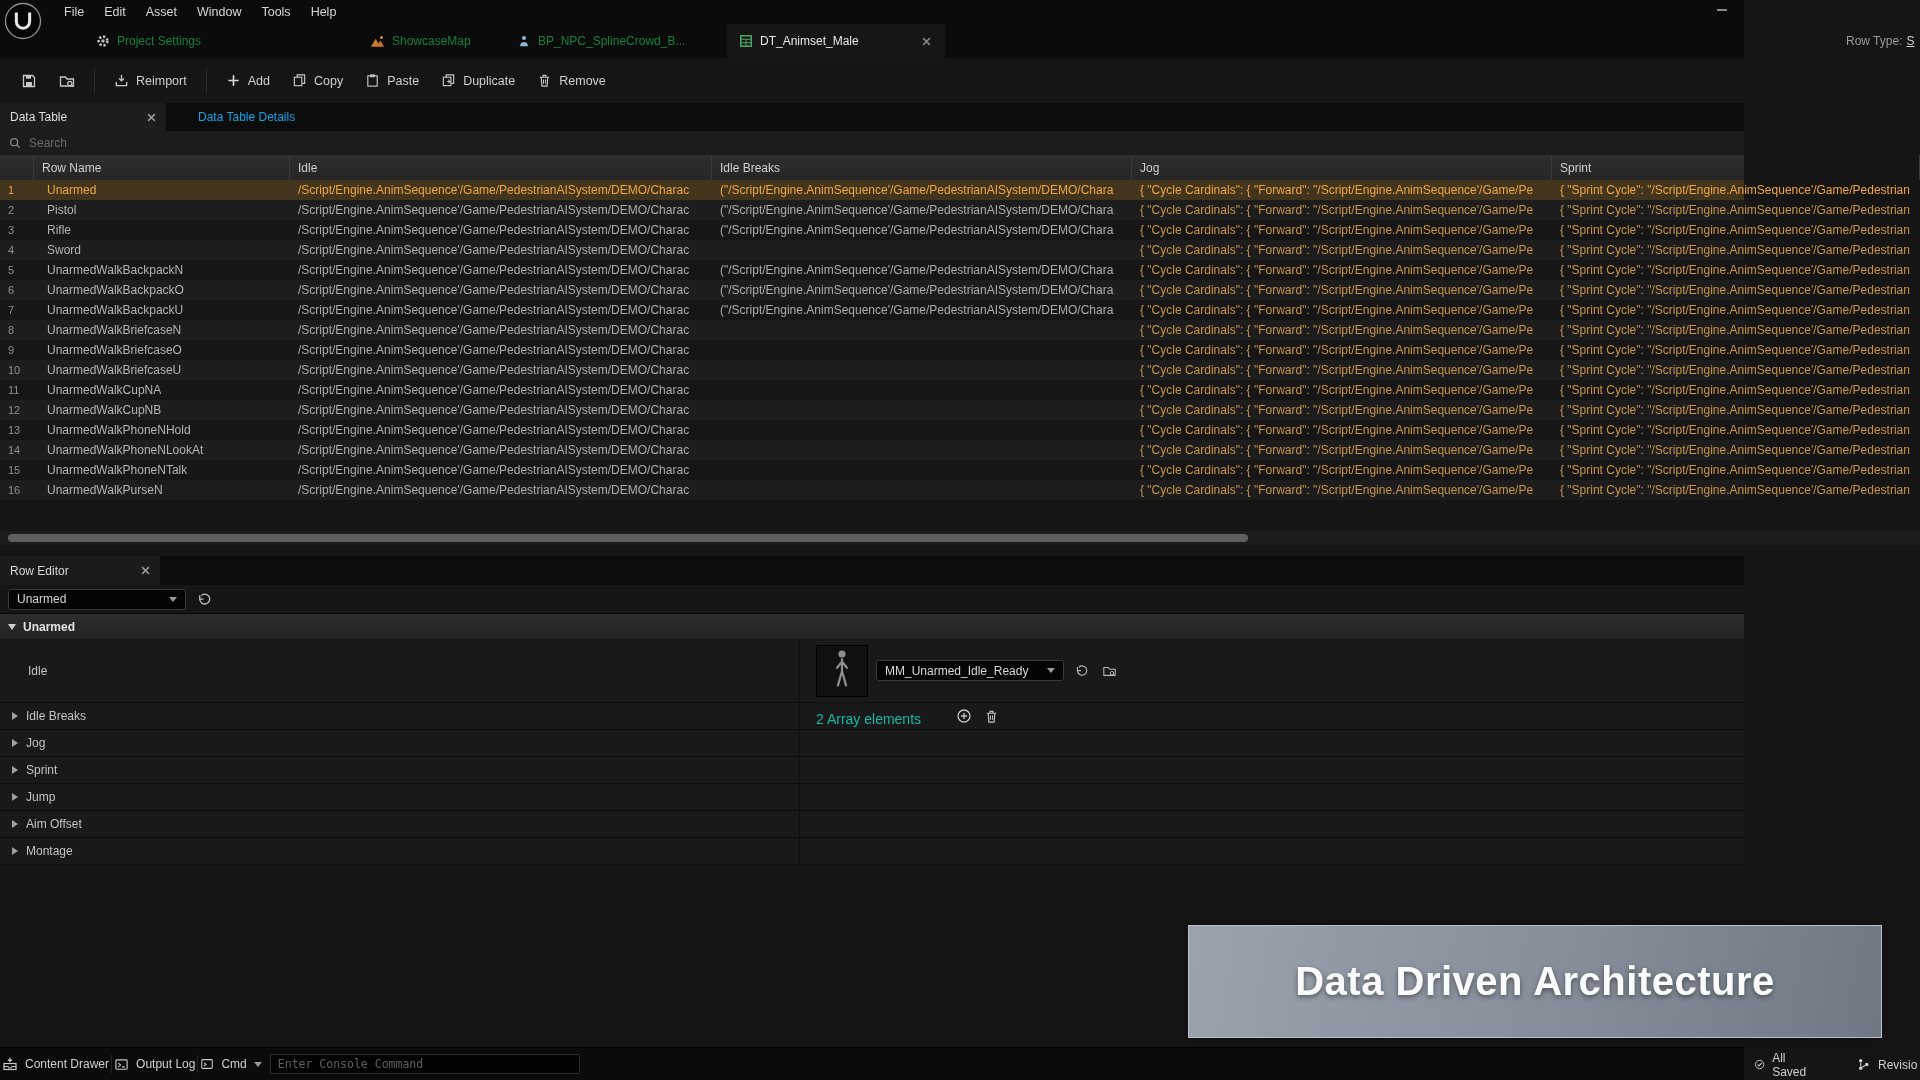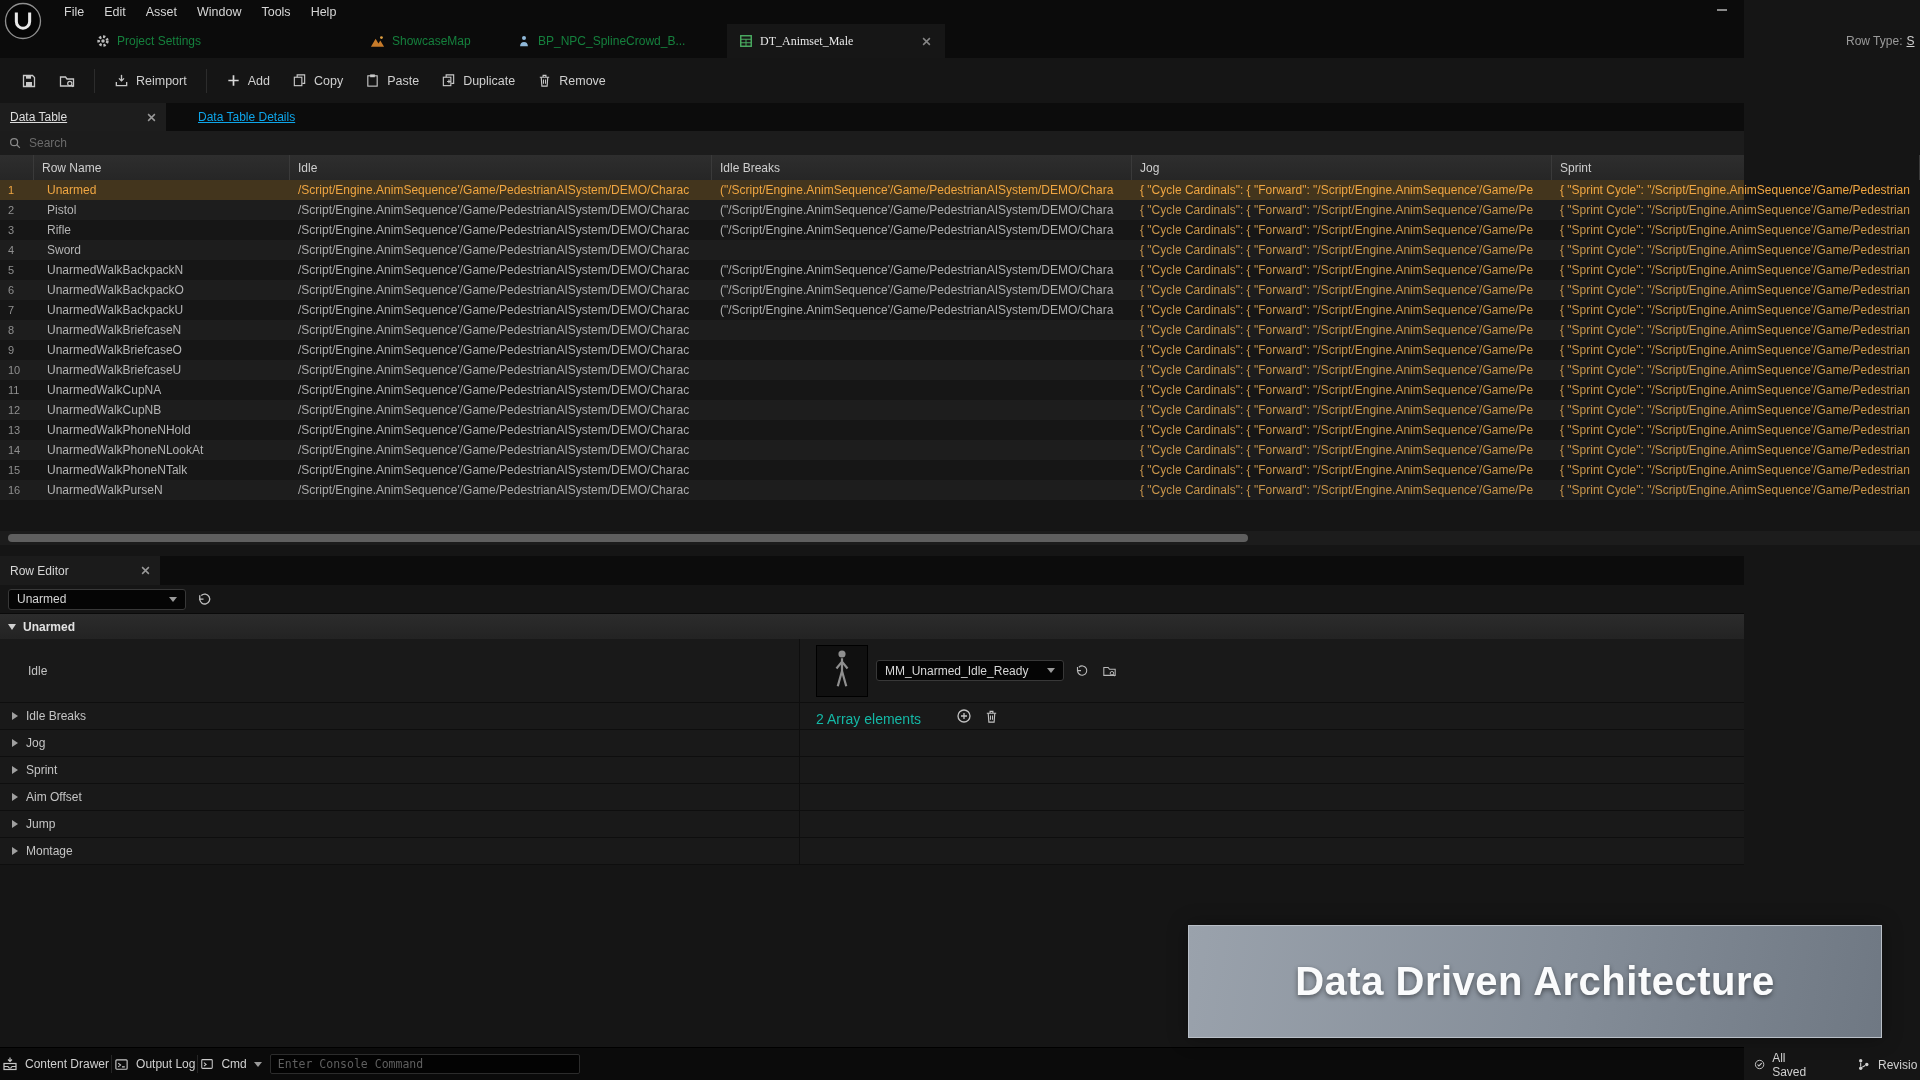--- a/index.html
+++ b/index.html
@@ -12,34 +12,34 @@
   .menubar { top:0; height:24px; background:#0b0b0b; display:flex; align-items:center; padding-left:54px; }
   .logo { position:absolute; left:4px; top:2px; width:38px; height:38px; z-index:20; }
   .menu-items { display:flex; }
   .menu-item { padding:0 10px; font-size:12.5px; color:#d6d6d6; line-height:24px; cursor:default; }
   .win-min { position:absolute; right:16px; top:4px; }
 
   
   .assettabs { top:24px; height:34px; background:#0b0b0b; }
   .atab { position:absolute; top:0; height:34px; display:flex; align-items:center; gap:7px;
           padding:0 12px; font-size:12px; color:#15803d; }
-  .atab.active { background:#161616; color:#e8e8e8;font-family:Liberation Serif, serif; }
+  .atab.active { background:#161616; color:#e8e8e8; }
   .tclose { margin-left:auto; opacity:.85; padding:2px; }
   .rowtype { position:absolute; left:1846px; top:0; height:34px; width:74px; overflow:hidden;
              display:flex; align-items:center; font-size:12px; color:#9a9a9a; white-space:nowrap; }
   .rtlink { text-decoration:underline; color:#cfcfcf; margin-left:4px; }
 
   
   .toolbar { top:58px; height:45px; background:#151515; display:flex; align-items:center; padding-left:10px; }
   .tbtn { display:flex; align-items:center; gap:7px; padding:0 11px; height:45px; font-size:12.5px; color:#cfcfcf; }
   .tsep { width:1px; height:24px; background:#2c2c2c; margin:0 8px; }
 
   
   .paneltabs { top:103px; height:28px; background:#0c0c0c; display:flex; align-items:stretch; }
-  .ptab { display:flex; align-items:center; font-size:12px;text-decoration:underline; }
+  .ptab { display:flex; align-items:center; font-size:12px; }
   .ptab.active { background:#1d1d1d; color:#dedede; width:166px; padding:0 10px; justify-content:space-between; }
   .ptab.inactive { color:#0ea5e9; padding:0 18px; margin-left:14px; }
 
   
   .searchbar { top:131px; height:24px; background:#1c1c1c; display:flex; align-items:center; padding-left:8px; gap:7px; }
   .searchbar input { flex:1; background:transparent; border:none; outline:none; color:#cfcfcf;
                      font-size:12px; font-family:"Liberation Sans",sans-serif; }
   .searchbar input::placeholder { color:#6b6b6b; }
 
   
@@ -522,27 +522,27 @@
   </div>
       <div class="prow h27">
     <div class="plabelcol">
       <span class="tri-right"></span>
       <span class="plabel">Sprint</span>
     </div>
   </div>
       <div class="prow h27">
     <div class="plabelcol">
       <span class="tri-right"></span>
-      <span class="plabel">Aim Offset</span>
+      <span class="plabel">Jump</span>
     </div>
   </div>
       <div class="prow h27">
     <div class="plabelcol">
       <span class="tri-right"></span>
-      <span class="plabel">Jump</span>
+      <span class="plabel">Aim Offset</span>
     </div>
   </div>
       <div class="prow h27">
     <div class="plabelcol">
       <span class="tri-right"></span>
       <span class="plabel">Montage</span>
     </div>
   </div>
     </div>
 </div>

